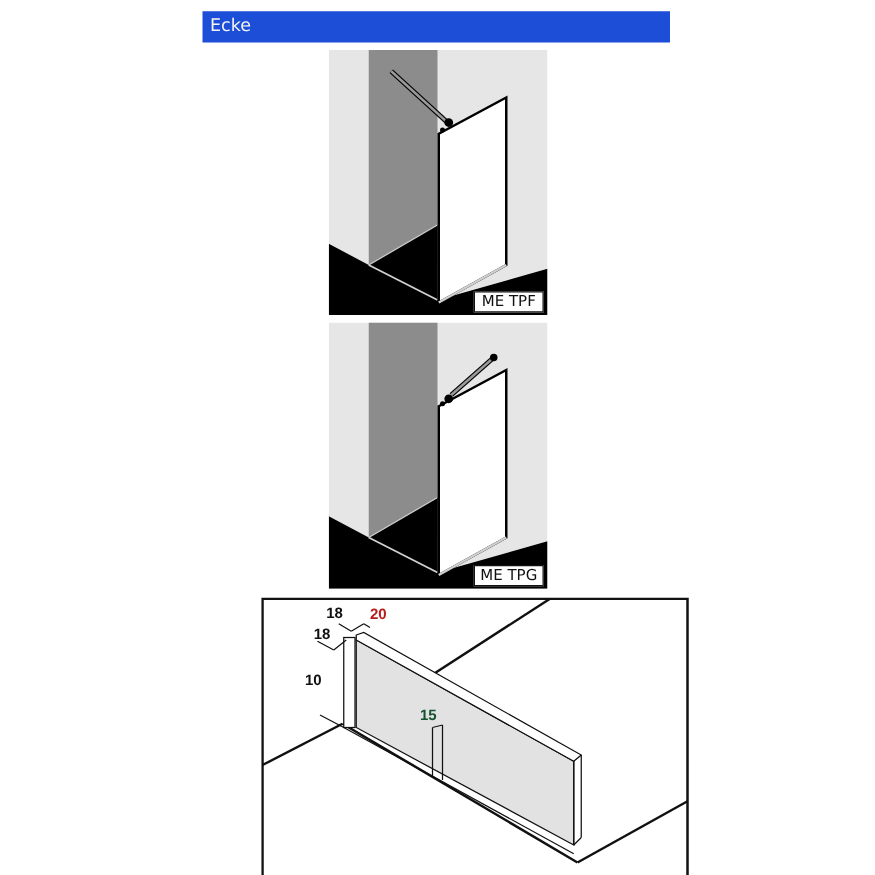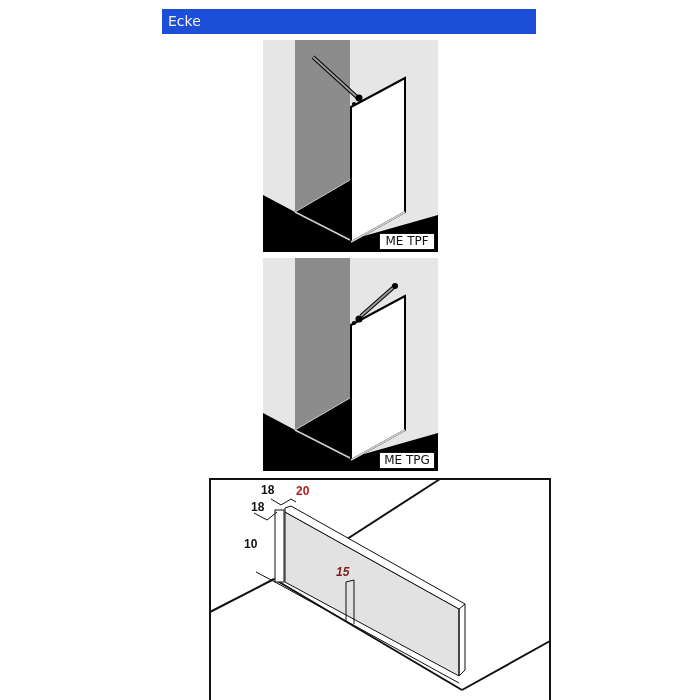--- a/index.html
+++ b/index.html
@@ -87,14 +87,14 @@
     <line x1="47" y1="94" x2="66" y2="104" stroke="#111" stroke-width="1"></line>
 
     <line x1="137" y1="104" x2="137" y2="143" stroke="#111" stroke-width="1"></line>
     <line x1="145" y1="102" x2="145" y2="146" stroke="#111" stroke-width="1"></line>
     <line x1="137" y1="104" x2="145" y2="102" stroke="#111" stroke-width="1"></line>
   </svg>
   <span style="position:absolute; left:52px; top:5px; font-size:12px; font-weight:bold; color:#111;">18</span>
   <span style="position:absolute; left:42px; top:22px; font-size:12px; font-weight:bold; color:#111;">18</span>
   <span style="position:absolute; left:87px; top:6px; font-size:12px; font-weight:bold; color:#b91c1c;">20</span>
   <span style="position:absolute; left:35px; top:59px; font-size:12px; font-weight:bold; color:#111;">10</span>
-  <span style="position:absolute; left:127px; top:87px; font-size:12px; font-weight:bold; color:#7f1d1d;font-style:italic;">15</span>
+  <span style="position:absolute; left:127px; top:87px; font-size:12px; font-weight:bold; color:#14532d;">15</span>
 </div>
 
 </body></html>

